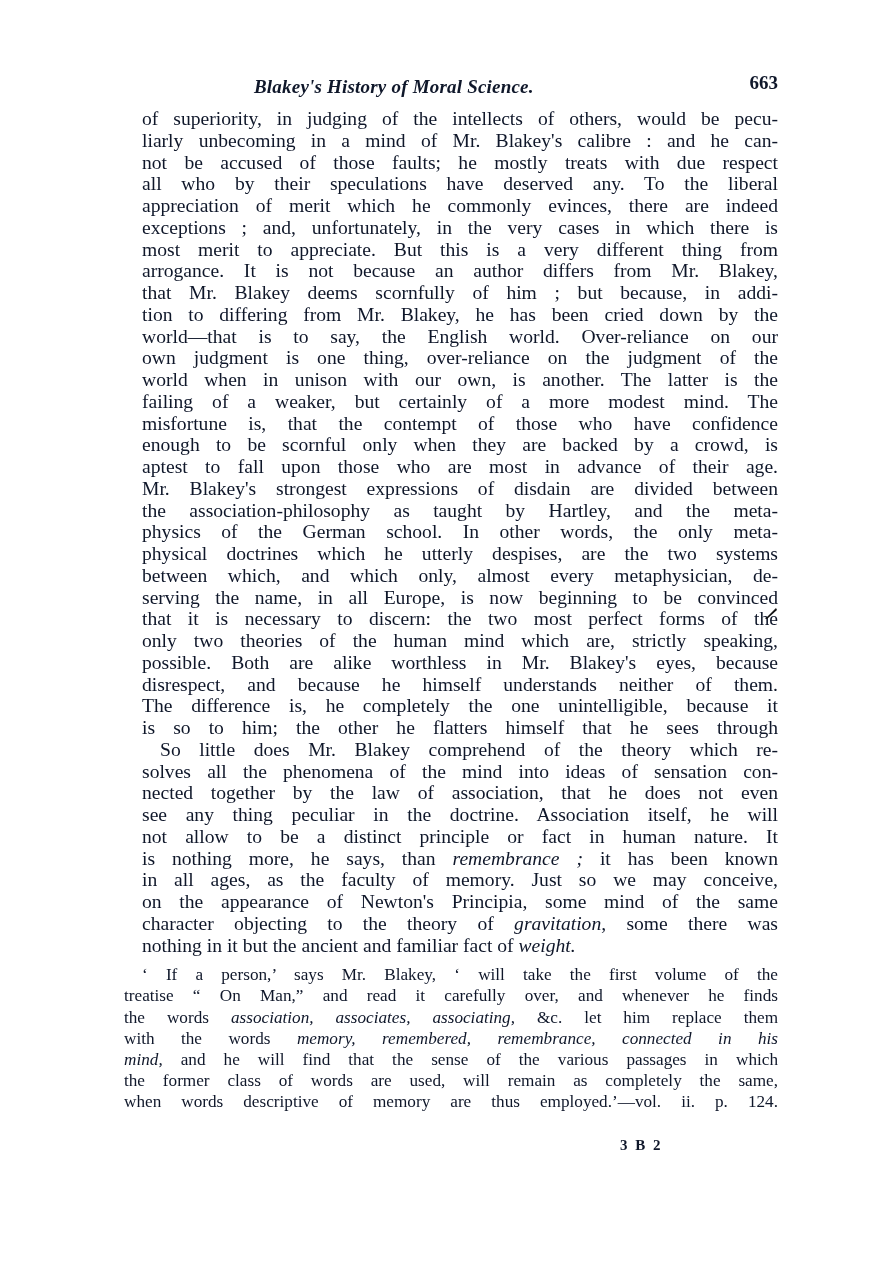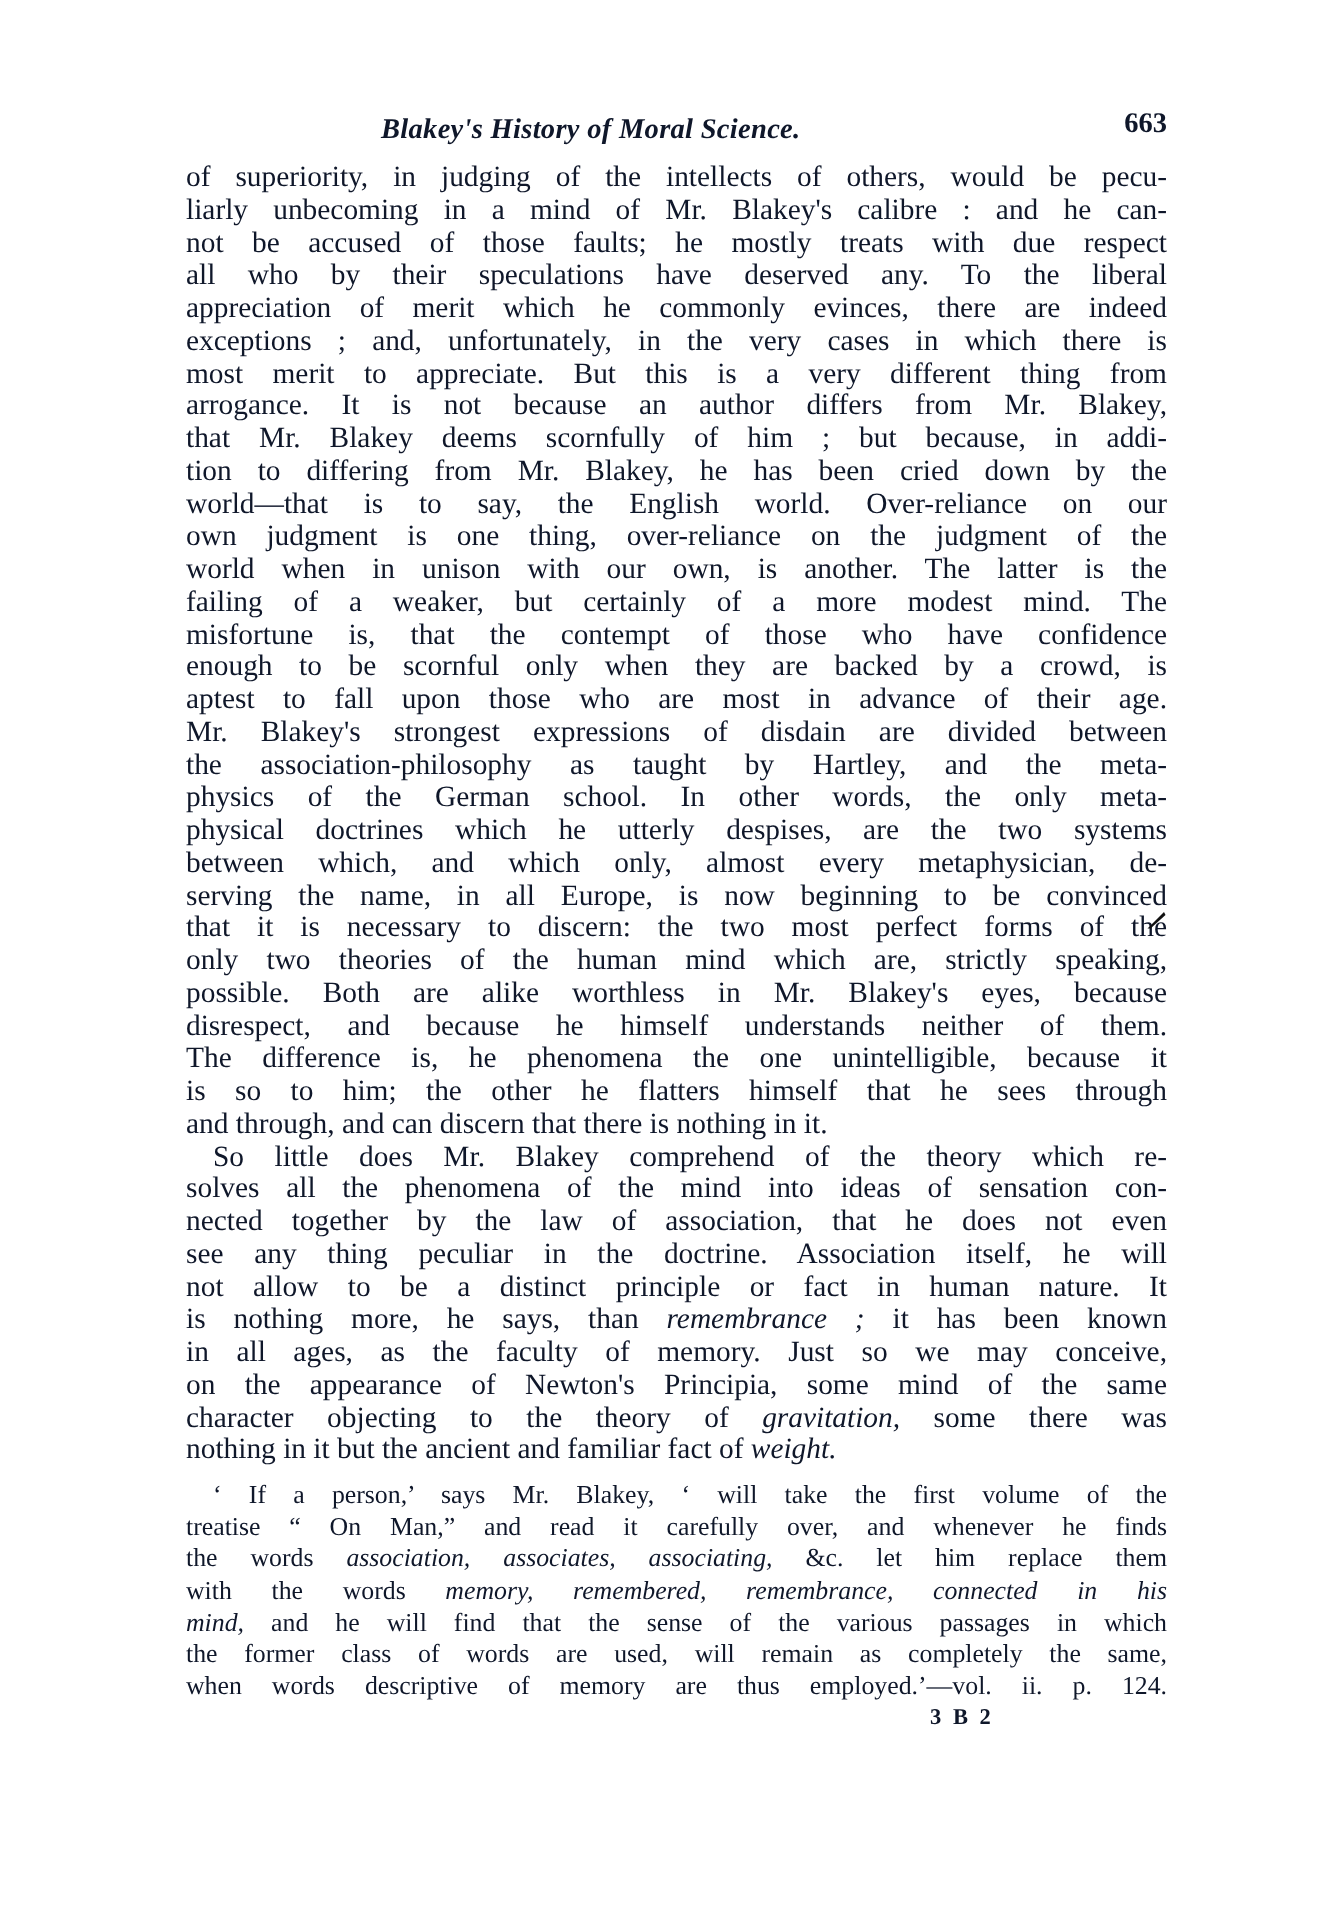--- a/index.html
+++ b/index.html
@@ -18,20 +18,21 @@
     font-style: italic; font-weight: bold; font-size: 19px; letter-spacing: 0.2px;
   }
   .page-number {
     position: absolute; right: 0; top: 0;
     font-weight: bold; font-size: 19px;
   }
   .body-text {
     font-family: "Liberation Serif", "DejaVu Serif", serif;
     font-size: 19.6px; line-height: 21.75px;
     margin-top: 6px;
+    margin-left: 18px;
   }
   .line { display: block; white-space: nowrap; text-align: justify; text-align-last: justify; height: 21.75px; }
   .line.last { text-align-last: left; }
   .indent { padding-left: 18px; }
   .footnote {
     font-family: "Liberation Serif", "DejaVu Serif", serif;
     font-size: 17.2px; line-height: 21.2px; margin-top: 8px;
   }
   .footnote .line { height: 21.2px; }
   i { font-style: italic; }
@@ -74,23 +75,22 @@
       <span class="line">Mr. Blakey's strongest expressions of disdain are divided between</span>
       <span class="line">the association-philosophy as taught by Hartley, and the meta-</span>
       <span class="line">physics of the German school. In other words, the only meta-</span>
       <span class="line">physical doctrines which he utterly despises, are the two systems</span>
       <span class="line">between which, and which only, almost every metaphysician, de-</span>
       <span class="line">serving the name, in all Europe, is now beginning to be convinced</span>
       <span class="line">that it is necessary to discern: the two most perfect forms of the</span>
       <span class="line">only two theories of the human mind which are, strictly speaking,</span>
       <span class="line">possible. Both are alike worthless in Mr. Blakey's eyes, because</span>
       <span class="line">disrespect, and because he himself understands neither of them.</span>
-      <span class="line">The difference is, he phenomena the one unintelligible, because it</span>
+      <span class="line">The difference is, he completely the one unintelligible, because it</span>
       <span class="line">is so to him; the other he flatters himself that he sees through</span>
-      <span class="line last">and through, and can discern that there is nothing in it.</span>
     </div>
 
     <div>
       <span class="line indent">So little does Mr. Blakey comprehend of the theory which re-</span>
       <span class="line">solves all the phenomena of the mind into ideas of sensation con-</span>
       <span class="line">nected together by the law of association, that he does not even</span>
       <span class="line">see any thing peculiar in the doctrine. Association itself, he will</span>
       <span class="line">not allow to be a distinct principle or fact in human nature. It</span>
       <span class="line"><span>is nothing more, he says, than </span><i>remembrance ;</i><span> it has been known</span></span>
       <span class="line">in all ages, as the faculty of memory. Just so we may conceive,</span>

